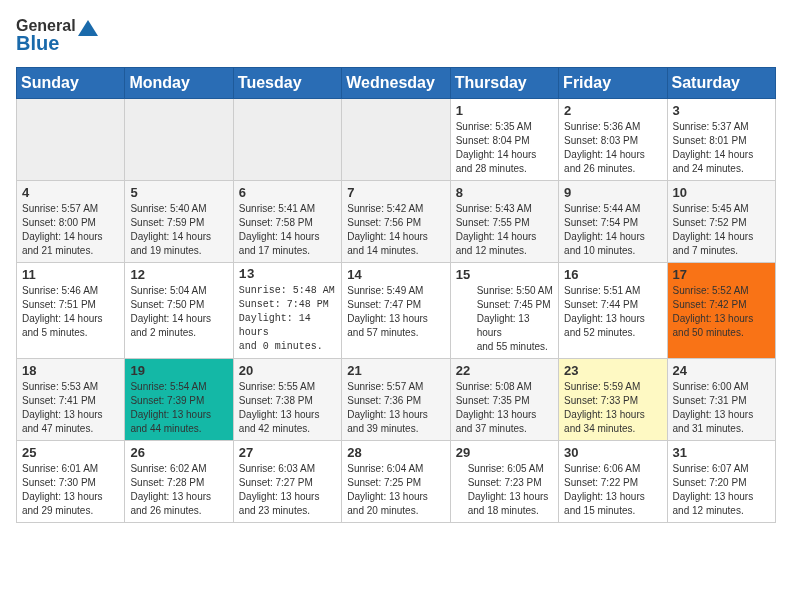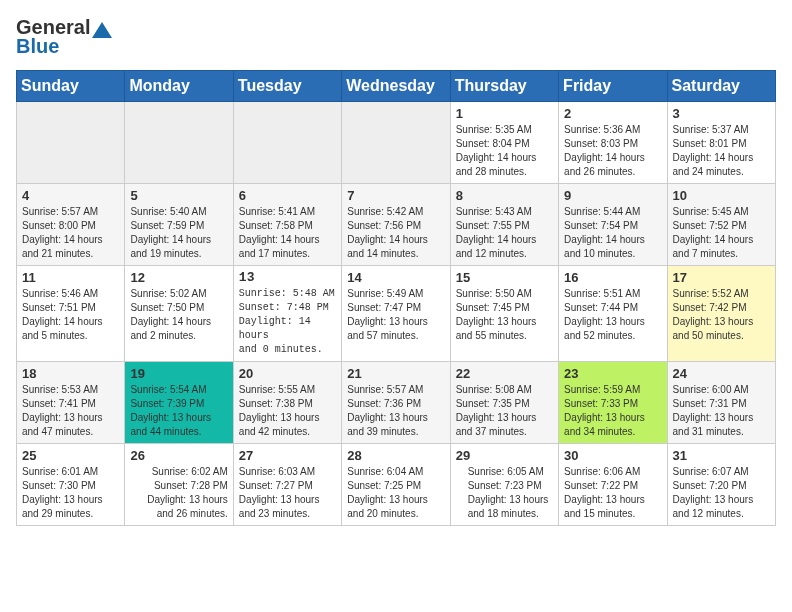--- a/index.html
+++ b/index.html
@@ -76,21 +76,21 @@
     .empty-cell {
       background: #eee !important;
     }
   </style>
 </head>
 <body>
 
 <div class="header-section">
   <div class="logo">
     <div style="display:flex; align-items:center;">
-      <span style="font-size:20px; font-weight:bold; color:#333;">General</span>
+      <span style="font-size:16px; font-weight:bold; color:#333;">General</span>
       <svg width="20" height="20" viewBox="0 0 20 20" style="margin-left:2px;">
         <polygon points="0,20 20,20 10,4" fill="#1a6aab"></polygon>
       </svg>
     </div>
     <span style="font-size:20px; font-weight:bold; color:#1a6aab; margin-top:-4px;">Blue</span>
   </div>
   <div class="title-section">
     <div class="month-title"></div>
     <div class="location-title"></div>
   </div>
@@ -190,54 +190,54 @@
       <tr>
         <td style="background: rgb(255, 255, 255);">
           <span class="day-number">11</span>
           <div class="day-info" style="white-space: pre-line;">Sunrise: 5:46 AM
 Sunset: 7:51 PM
 Daylight: 14 hours
 and 5 minutes.</div>
         </td>
         <td style="background: rgb(255, 255, 255);">
           <span class="day-number">12</span>
-          <div class="day-info" style="white-space: pre-line;">Sunrise: 5:02 AM
+          <div class="day-info" style="white-space: pre-line;">Sunrise: 5:04 AM
 Sunset: 7:50 PM
 Daylight: 14 hours
 and 2 minutes.</div>
         </td>
         <td style="background: rgb(255, 255, 255); font-family: Liberation Mono, monospace;">
           <span class="day-number">13</span>
           <div class="day-info" style="white-space: pre-line;">Sunrise: 5:48 AM
 Sunset: 7:48 PM
 Daylight: 14 hours
 and 0 minutes.</div>
         </td>
         <td style="background: rgb(255, 255, 255);">
           <span class="day-number">14</span>
           <div class="day-info" style="white-space: pre-line;">Sunrise: 5:49 AM
 Sunset: 7:47 PM
 Daylight: 13 hours
 and 57 minutes.</div>
         </td>
         <td style="background: rgb(255, 255, 255);">
           <span class="day-number">15</span>
-          <div class="day-info" style="white-space: pre-line;">Sunrise: 5:50 AM
+          <div class="day-info" style="white-space: pre-line; margin-left: 21px;">Sunrise: 5:50 AM
 Sunset: 7:45 PM
 Daylight: 13 hours
 and 55 minutes.</div>
         </td>
         <td style="background: rgb(255, 255, 255);">
           <span class="day-number">16</span>
           <div class="day-info" style="white-space: pre-line;">Sunrise: 5:51 AM
 Sunset: 7:44 PM
 Daylight: 13 hours
 and 52 minutes.</div>
         </td>
-        <td style="background: #fef9c3;">
+        <td style="background: #f97316;">
           <span class="day-number">17</span>
           <div class="day-info" style="white-space: pre-line;">Sunrise: 5:52 AM
 Sunset: 7:42 PM
 Daylight: 13 hours
 and 50 minutes.</div>
         </td>
       </tr>
       <tr>
         <td style="background: rgb(245, 245, 245);">
           <span class="day-number">18</span>
@@ -267,21 +267,21 @@
 Daylight: 13 hours
 and 39 minutes.</div>
         </td>
         <td style="background: rgb(245, 245, 245);">
           <span class="day-number">22</span>
           <div class="day-info" style="white-space: pre-line;">Sunrise: 5:08 AM
 Sunset: 7:35 PM
 Daylight: 13 hours
 and 37 minutes.</div>
         </td>
-        <td style="background: #bef264;">
+        <td style="background: #fef9c3;">
           <span class="day-number">23</span>
           <div class="day-info" style="white-space: pre-line;">Sunrise: 5:59 AM
 Sunset: 7:33 PM
 Daylight: 13 hours
 and 34 minutes.</div>
         </td>
         <td style="background: rgb(245, 245, 245);">
           <span class="day-number">24</span>
           <div class="day-info" style="white-space: pre-line;">Sunrise: 6:00 AM
 Sunset: 7:31 PM
@@ -292,21 +292,21 @@
       <tr>
         <td style="background: rgb(255, 255, 255);">
           <span class="day-number">25</span>
           <div class="day-info" style="white-space: pre-line;">Sunrise: 6:01 AM
 Sunset: 7:30 PM
 Daylight: 13 hours
 and 29 minutes.</div>
         </td>
         <td style="background: rgb(255, 255, 255);">
           <span class="day-number">26</span>
-          <div class="day-info" style="white-space: pre-line; text-align: right;">Sunrise: 6:02 AM
+          <div class="day-info" style="white-space: pre-line;">Sunrise: 6:02 AM
 Sunset: 7:28 PM
 Daylight: 13 hours
 and 26 minutes.</div>
         </td>
         <td style="background: rgb(255, 255, 255);">
           <span class="day-number">27</span>
           <div class="day-info" style="white-space: pre-line;">Sunrise: 6:03 AM
 Sunset: 7:27 PM
 Daylight: 13 hours
 and 23 minutes.</div>

